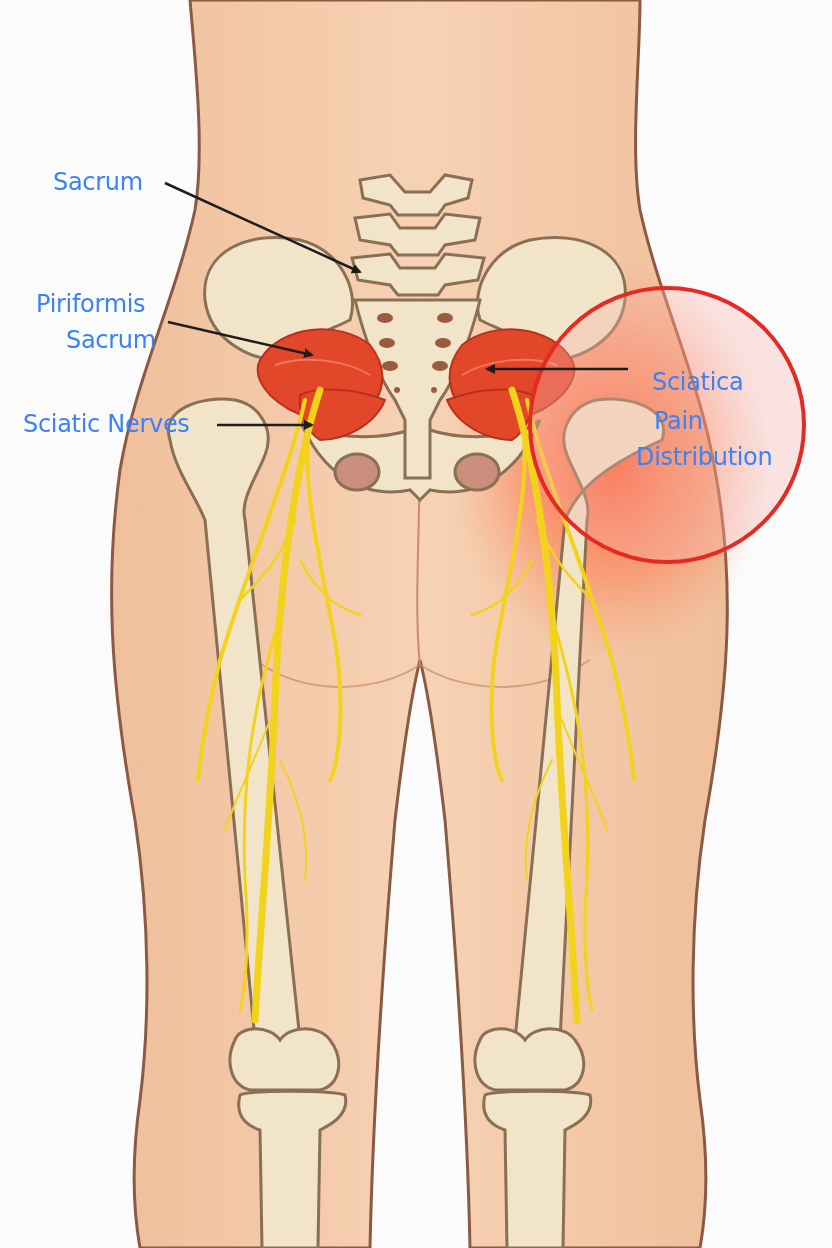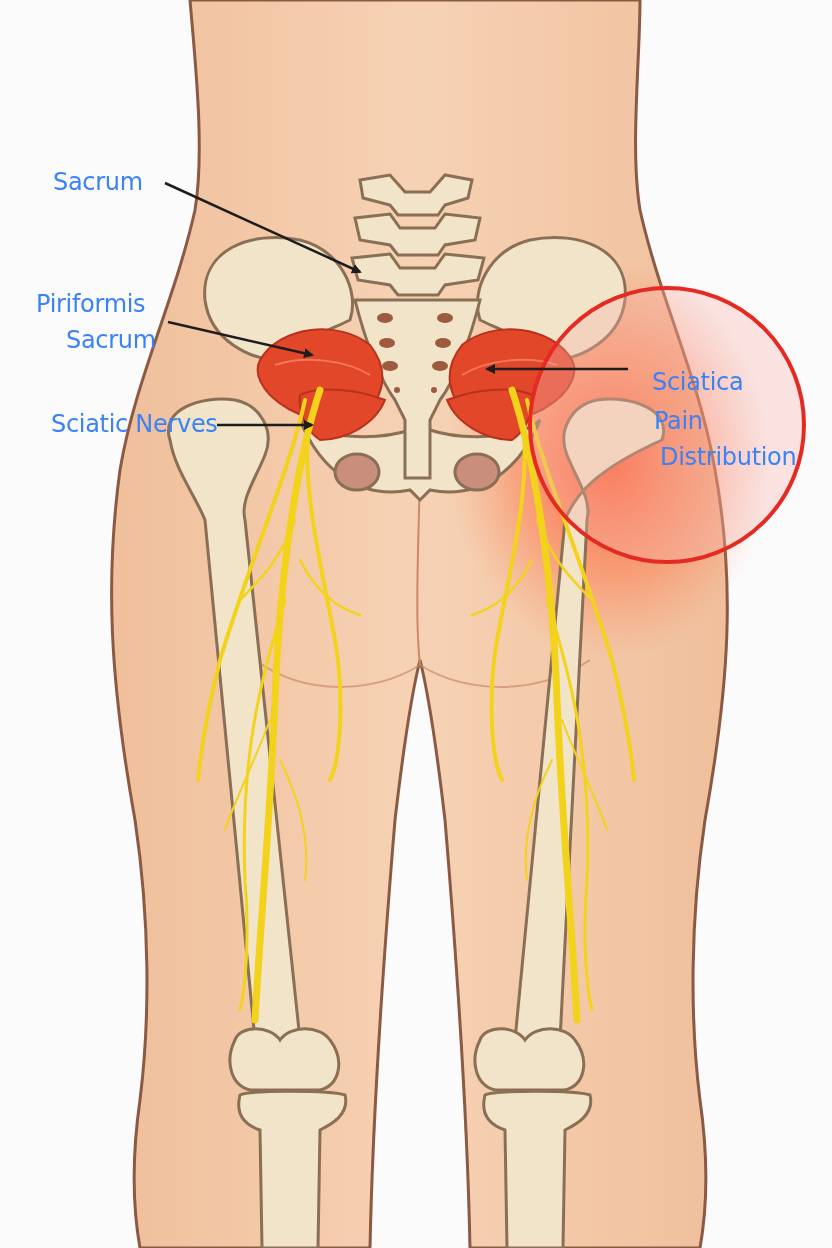--- a/index.html
+++ b/index.html
@@ -110,16 +110,16 @@
     <line x1="165" y1="183" x2="360" y2="272" marker-end="url(#arrowHead)"></line>
     <line x1="168" y1="322" x2="312" y2="355" marker-end="url(#arrowHead)"></line>
     <line x1="217" y1="425" x2="312" y2="425" marker-end="url(#arrowHead)"></line>
     <line x1="628" y1="369" x2="487" y2="369" marker-end="url(#arrowHead)"></line>
   </g>
 </svg>
 
 <div class="label" style="left:53px; top:167px;">Sacrum</div>
 <div class="label" style="left:36px; top:289px;">Piriformis</div>
 <div class="label" style="left:66px; top:325px;">Sacrum</div>
-<div class="label" style="left:23px; top:409px;margin-left:28px;">Sciatic Nerves</div>
+<div class="label" style="left:23px; top:409px;">Sciatic Nerves</div>
 <div class="label" style="left:640px; top:367px;margin-left:12px;">Sciatica</div>
 <div class="label" style="left:654px; top:406px;">Pain</div>
-<div class="label" style="left:660px; top:442px;">Distribution</div>
+<div class="label" style="left:636px; top:442px;">Distribution</div>
 
 </body></html>

